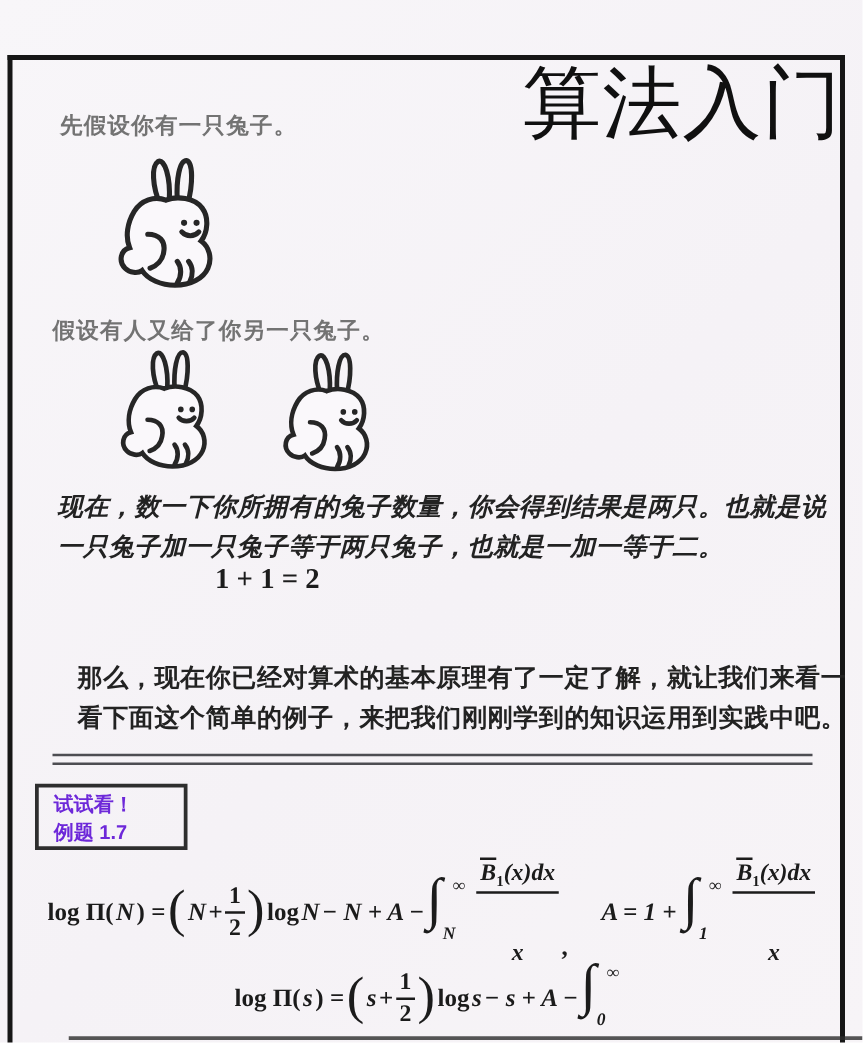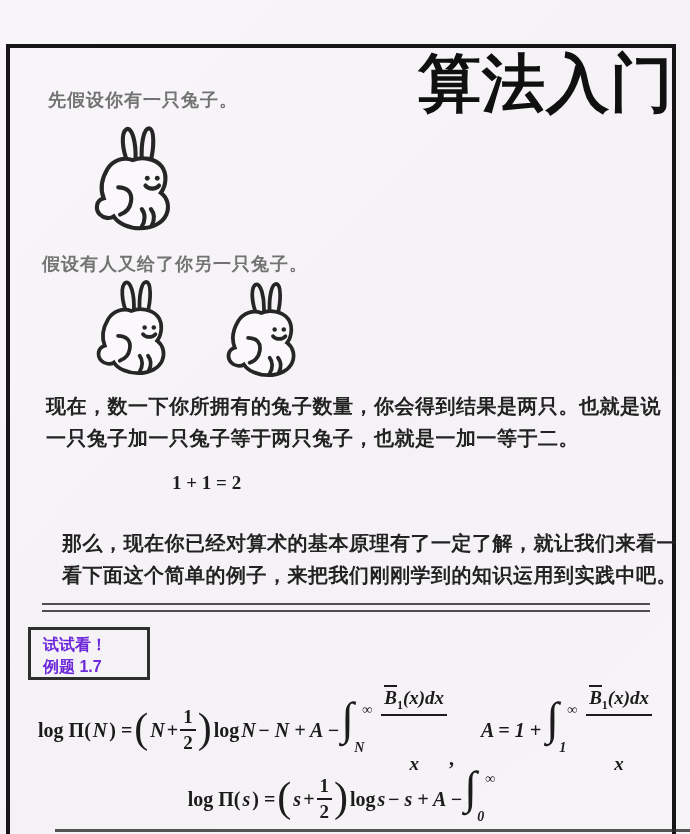--- a/index.html
+++ b/index.html
@@ -10,40 +10,40 @@
     background:linear-gradient(135deg,#f8f6f9 0%,#f5f2f6 55%,#f7f4f7 100%);
     font-family:"Liberation Sans", sans-serif;
     color:#242424;
   }
   .frame {
     position:absolute; left:6px; top:44px; width:670px; height:800px;
     border:4px solid #161616; border-bottom:none;
   }
   .page-title {
     position:absolute; top:50px; right:16px;
-    font-size:63px; font-weight:700; line-height:1.05;
+    font-size:63px; font-weight:400; line-height:1.05;
     letter-spacing:1px; color:#101010;
   }
   .caption {
     position:absolute; font-size:18px; font-weight:700; color:#737373;
     letter-spacing:1px;
   }
   .t1 { left:48px; top:88px; }
   .t2 { left:42px; top:252px; }
   .para {
     position:absolute; left:46px; width:620px;
     font-size:20px; font-weight:700; line-height:32px;
     letter-spacing:0.5px; color:#222;
   }
-  .p1 { top:390px; }
+  .p1 { top:390px;font-style:italic; }
   .p2 { top:527px;margin-left:16px; }
   .simple-eq {
-    position:absolute; left:172px; top:472px;
+    position:absolute; left:172px; top:450px;
     font-family:"Liberation Serif", serif;
-    font-size:19px; font-weight:700; color:#1c1c1c;
+    font-size:23px; font-weight:700; color:#1c1c1c;
   }
   .double-rule {
     position:absolute; left:42px; top:603px; width:608px; height:9px;
     border-top:2px solid #4d4d52; border-bottom:2px solid #4d4d52;
   }
   .try-box {
     position:absolute; left:28px; top:627px; width:122px; height:53px;
     border:3px solid #2e2e2e; padding:4px 0 0 12px;
     font-size:16px; font-weight:700; line-height:22px; color:#6d28d9;
   }

